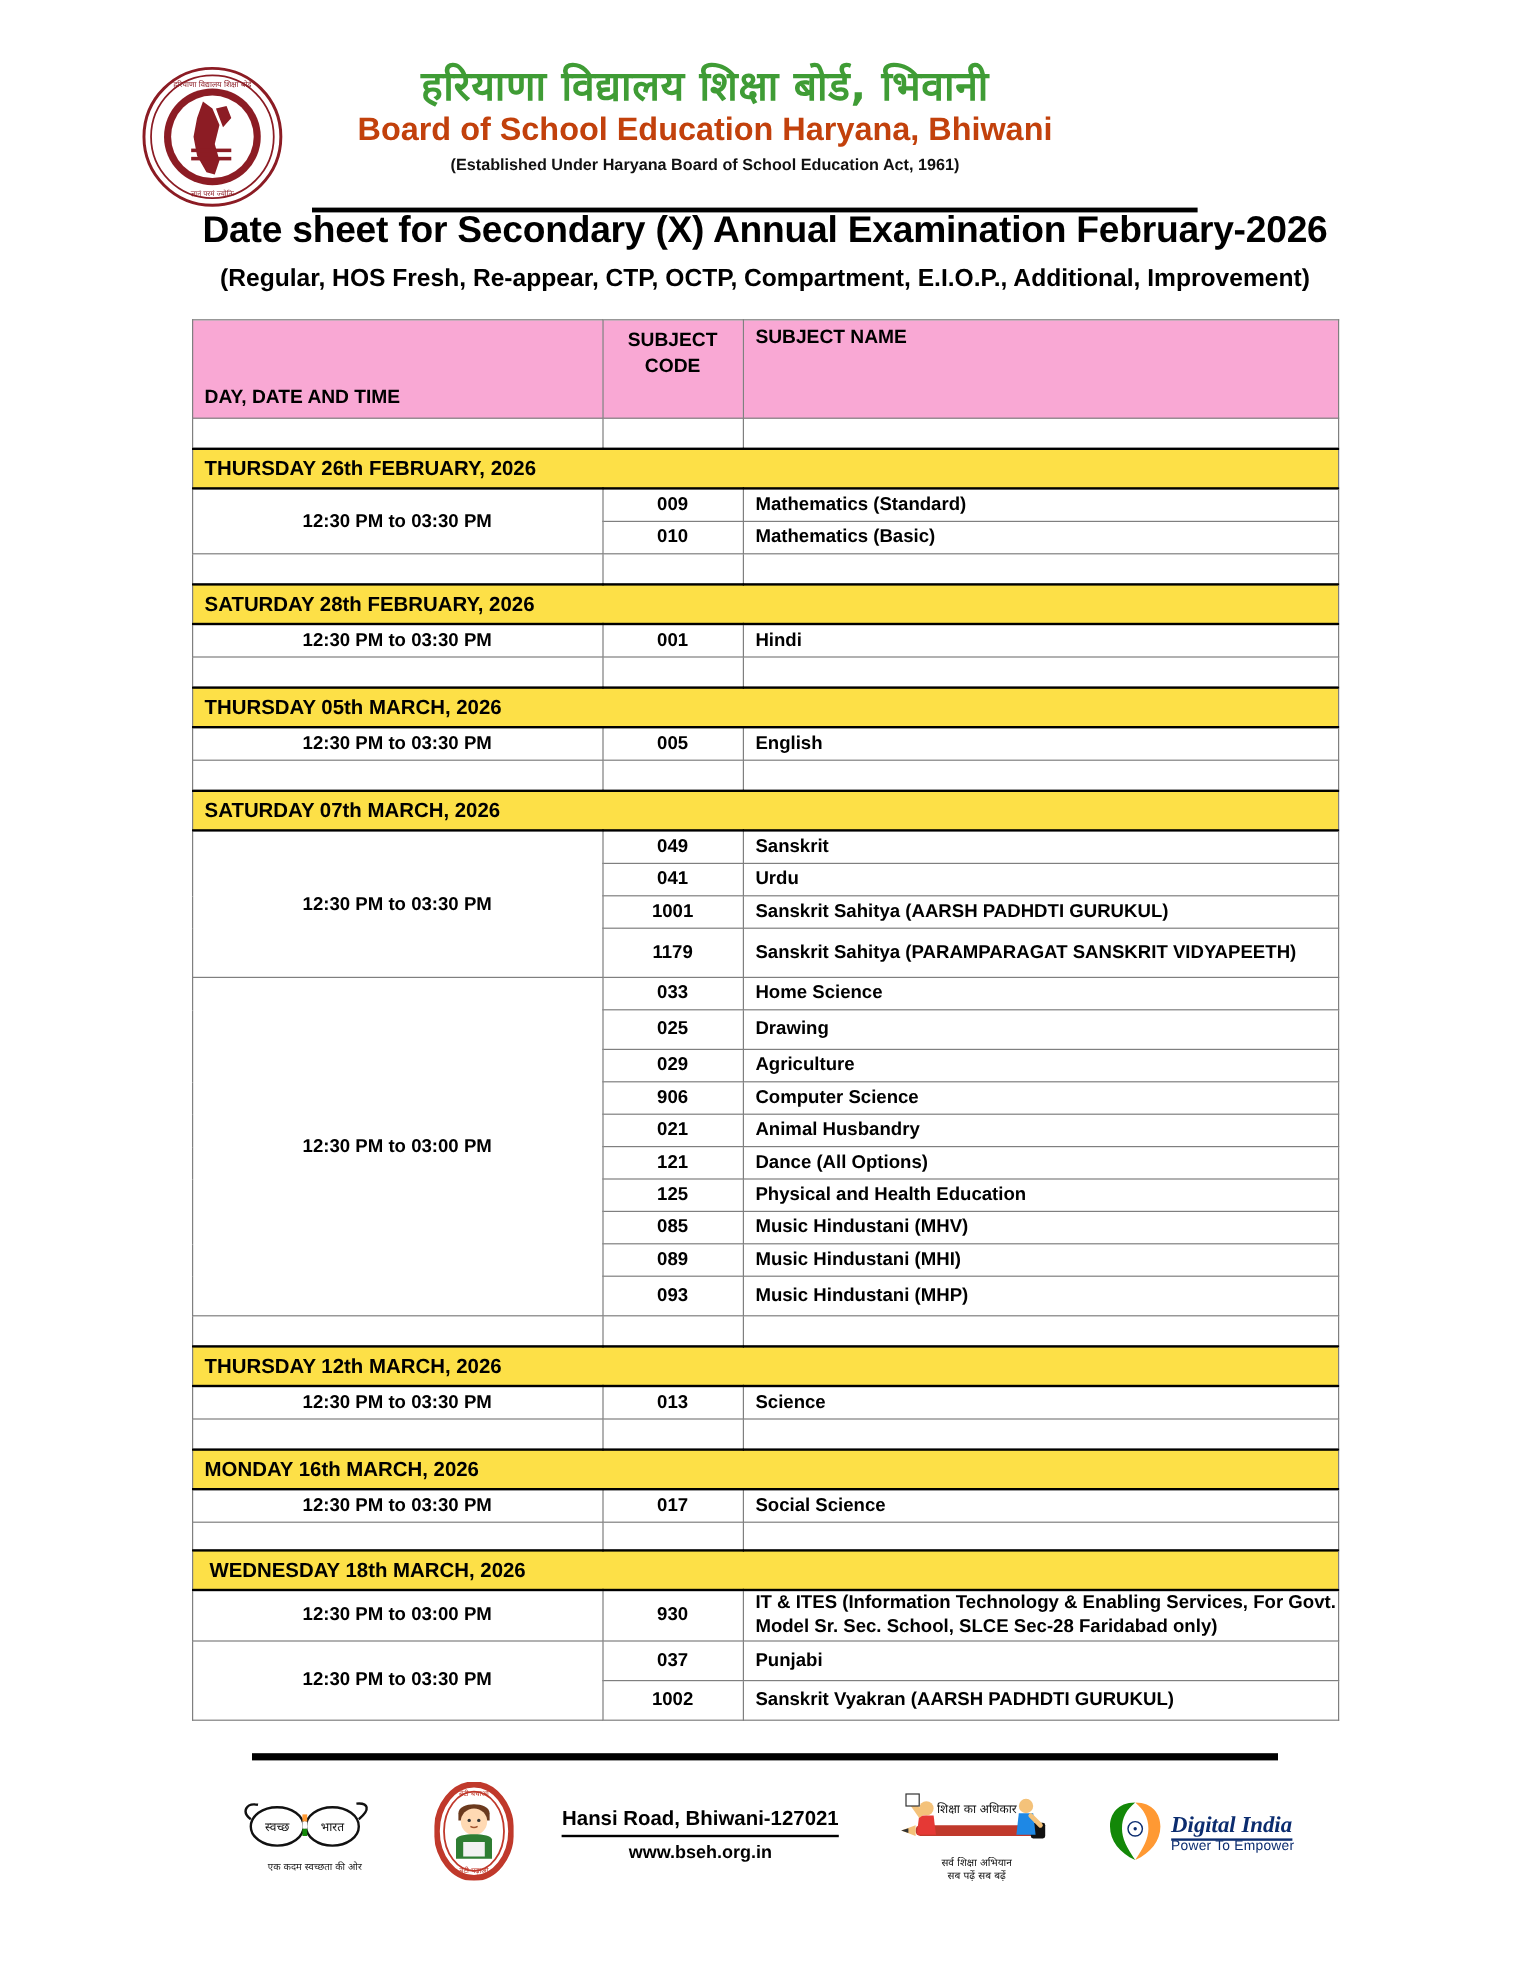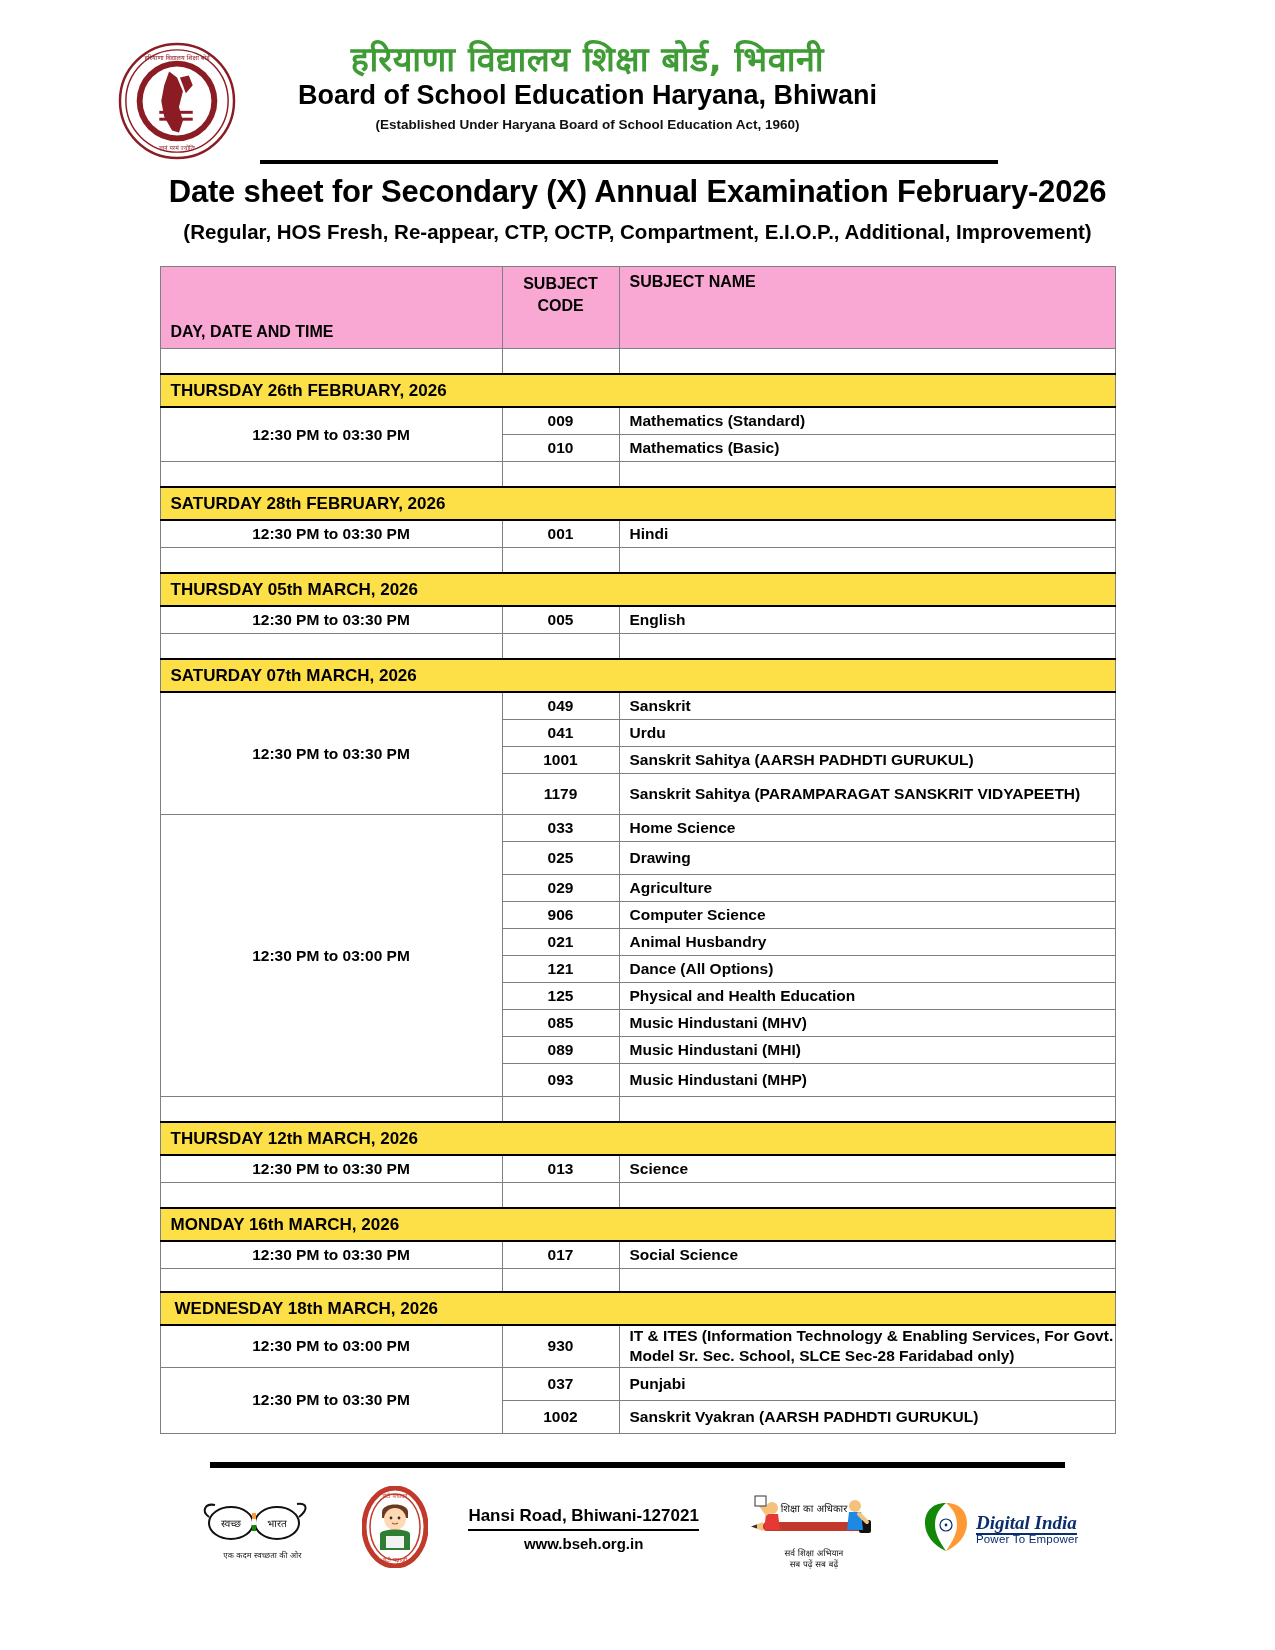--- a/index.html
+++ b/index.html
@@ -13,21 +13,21 @@
     font-family: "Liberation Sans", sans-serif;
     color: #000000;
     overflow: hidden;
     position: relative;
   }
 
   
   .header {
     position: relative;
     height: 160px;
-    padding-top: 22px;
+    padding-top: 35px;
     box-sizing: border-box;
   }
   .header-inner {
     position: relative;
     width: 1060px;
     margin: 0 auto;
     height: 142px;
   }
   .bseh-logo {
     position: absolute;
@@ -48,21 +48,21 @@
     font-size: 34px;
     font-weight: bold;
     color: #3f9c35;
     line-height: 1.15;
     letter-spacing: 0.5px;
     white-space: nowrap;
   }
   .board-english {
     font-size: 27px;
     font-weight: bold;
-    color: #000000;
+    color: #c2410c;
     line-height: 1.15;
     margin-top: 1px;
     white-space: nowrap;
   }
   .board-est {
     font-size: 13.5px;
     font-weight: bold;
     color: #111;
     margin-top: 6px;
     white-space: nowrap;
@@ -269,21 +269,21 @@
         <rect x="42" y="70" width="34" height="3" fill="#8c1c24"></rect>
         <rect x="42" y="77" width="34" height="3" fill="#8c1c24"></rect>
         <text x="60" y="18" font-size="6.5" fill="#8c1c24" text-anchor="middle" font-family="DejaVu Sans, sans-serif">हरियाणा विद्यालय शिक्षा बोर्ड</text>
         <text x="60" y="110" font-size="6" fill="#8c1c24" text-anchor="middle" font-family="DejaVu Sans, sans-serif">ज्ञानं परमं ज्योतिः</text>
       </svg>
     </div>
 
     <div class="header-text">
       <div class="board-hindi">हरियाणा विद्यालय शिक्षा बोर्ड, भिवानी</div>
       <div class="board-english">Board of School Education Haryana, Bhiwani</div>
-      <div class="board-est">(Established Under Haryana Board of School Education Act, 1960)</div>
+      <div class="board-est">(Established Under Haryana Board of School Education Act, 1961)</div>
     </div>
 
 
     <div class="header-rule"></div>
   </div>
 </div>
 
 <div class="doc-title">Date sheet for  Secondary (X) Annual Examination February-2026</div>
 <div class="doc-subtitle">(Regular, HOS Fresh, Re-appear, CTP, OCTP, Compartment, E.I.O.P., Additional, Improvement)</div>
 

